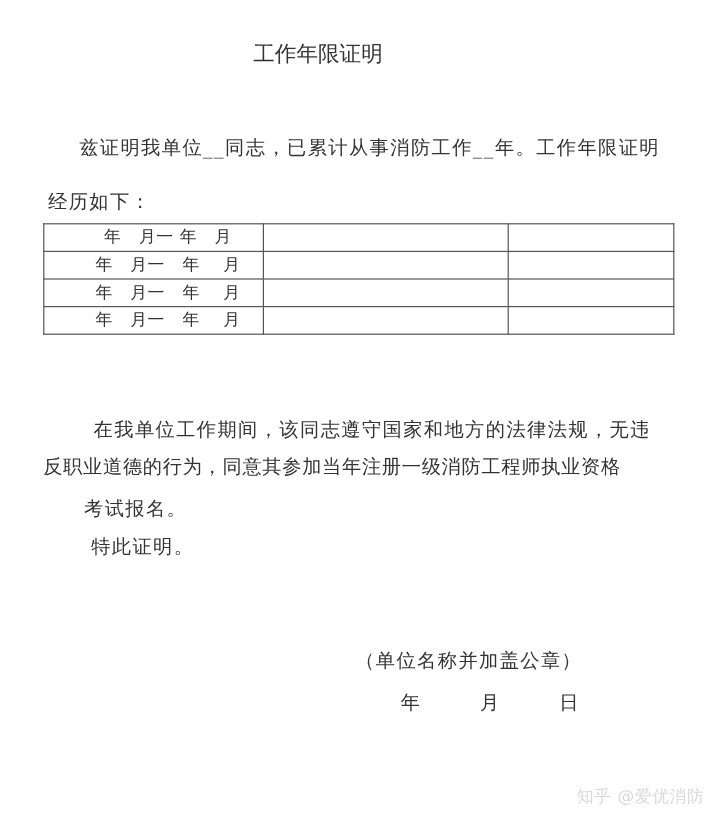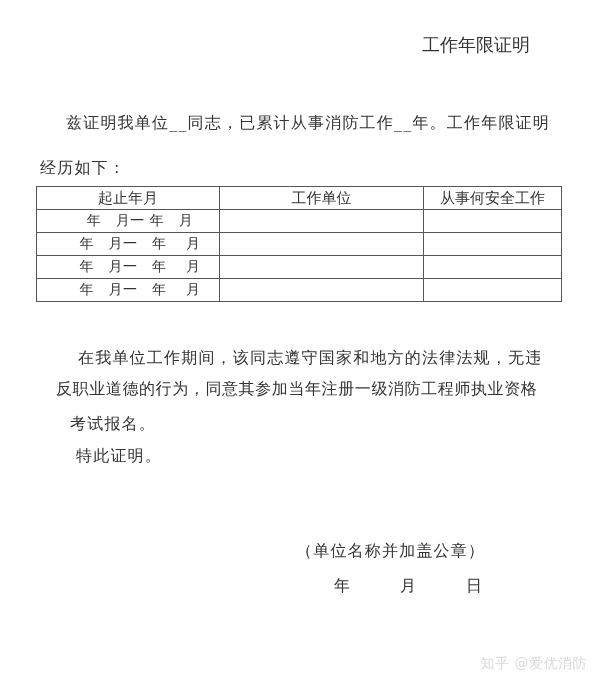--- a/index.html
+++ b/index.html
@@ -1,21 +1,21 @@
 <!DOCTYPE html>
 <html><head>
 <meta charset="utf-8">
 <style>
   html, body { margin:0; padding:0; }
   body {
     width:601px; height:689px; background:#ffffff; position:relative; overflow:hidden;
     font-family:"DejaVu Serif","Liberation Serif",serif; color:#2a2a2a;
   }
   .abs { position:absolute; white-space:nowrap; }
-  .title { left:0; width:530px; top:33px; text-align:right; font-size:18px; color:#333; font-family:"DejaVu Sans","Liberation Sans",sans-serif; }
+  .title { left:0; width:530px; top:33px; text-align:center; font-size:18px; color:#333; font-family:"DejaVu Sans","Liberation Sans",sans-serif; }
   .p { font-size:16px; letter-spacing:1.2px; color:#333; }
   table.hist {
     position:absolute; left:36px; top:186px; border-collapse:collapse;
     font-size:14px; color:#333;
   }
   table.hist td, table.hist th {
     border:1.5px solid #555; height:22px; padding:0; font-weight:normal;
   }
   table.hist th { font-size:15px; text-align:center; }
   .c1 { width:158px; }
@@ -27,25 +27,20 @@
 </head>
 <body>
 
 <div class="abs title">工作年限证明</div>
 
 <div class="abs p" style="left:66px; top:113px;">兹证明我单位__同志，已累计从事消防工作__年。工作年限证明</div>
 <div class="abs p" style="left:40px; top:158px;">经历如下：</div>
 
 <table class="hist">
   <tbody>
-      <tr>
-    <th class="c1">起止年月</th>
-    <th class="c2">工作单位</th>
-    <th class="c3">从事何安全工作</th>
-  </tr>
   <tr>
     <td class="c1 range">年　月一 年　月</td>
     <td class="c2"></td>
     <td class="c3"></td>
   </tr>
   <tr>
     <td class="c1 range">年　月一　年　 月</td>
     <td class="c2"></td>
     <td class="c3"></td>
   </tr>
@@ -56,20 +51,20 @@
   </tr>
   <tr>
     <td class="c1 range">年　月一　年　 月</td>
     <td class="c2"></td>
     <td class="c3"></td>
   </tr>
 </tbody>
   </table>
 
 <div class="abs p" style="left:78px; top:348px;">在我单位工作期间，该同志遵守国家和地方的法律法规，无违</div>
-<div class="abs p" style="left:56px; top:379px; letter-spacing:0.6px;">反职业道德的行为，同意其参加当年注册一级消防工程师执业资格</div>
+<div class="abs p" style="left:36px; top:379px; letter-spacing:0.6px;">反职业道德的行为，同意其参加当年注册一级消防工程师执业资格</div>
 <div class="abs p" style="left:42px; top:414px;margin-left:28px;">考试报名。</div>
 <div class="abs p" style="left:76px; top:446px;">特此证明。</div>
 
 <div class="abs p" style="left:296px; top:541px;text-align:right;">（单位名称并加盖公章）</div>
 <div class="abs p" style="left:334px; top:576px; letter-spacing:6px;">年　　月　　日</div>
 
 <div class="abs watermark">知乎 @爱优消防</div>
 
 </body></html>

